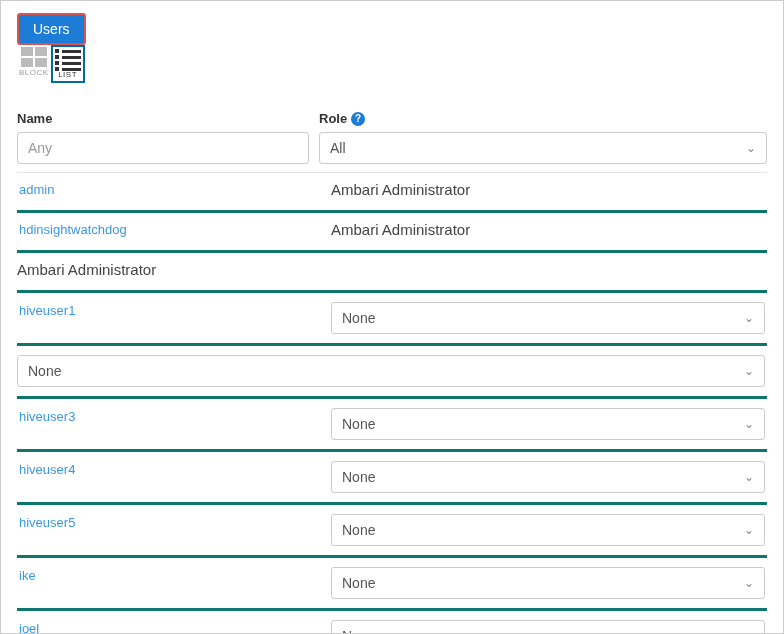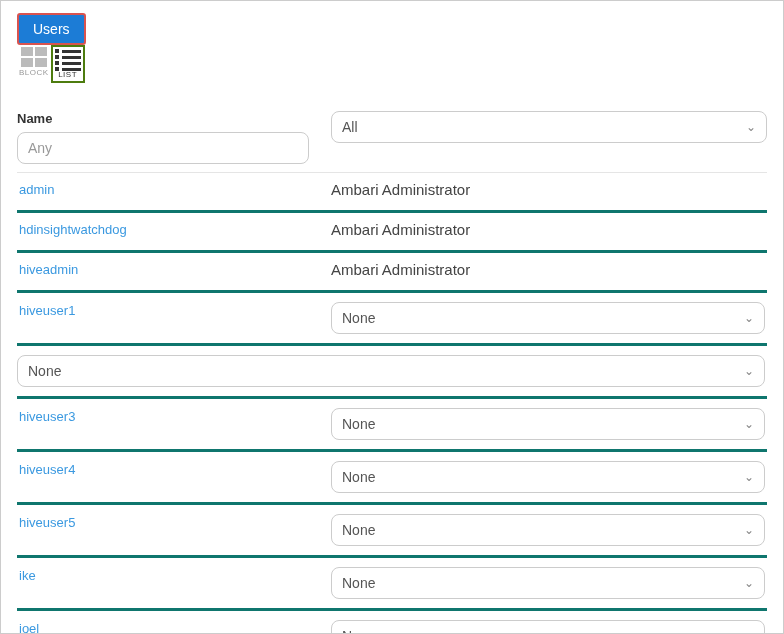--- a/index.html
+++ b/index.html
@@ -23,43 +23,43 @@
     .tab.active {
       background: #1c7cd6;
       color: #fff;
       border-radius: 3px;
       border: 2px solid #d9534f;
     }
     .tab.inactive { color: #3b99e0; }
     .view-toggles { display: flex; gap: 0; align-items: flex-start; }
     .view-toggle { display: flex; flex-direction: column; align-items: center; cursor: pointer; padding: 2px; }
     .view-toggle-label { font-size: 8px; letter-spacing: 0.5px; color: #999; margin-top: 1px; }
-    .view-toggle.active { border: 2px solid #4d7c0f; }
+    .view-toggle.active { border: 2px solid #0369a1; }
     .view-toggle.active .view-toggle-label { color: #333; }
     .block-icon { width: 26px; height: 20px; display: grid; grid-template-columns: 1fr 1fr; grid-template-rows: 1fr 1fr; gap: 2px; }
     .block-icon div { background: #bbb; }
     .list-icon-svg { width: 26px; height: 20px; }
     .list-line { display: flex; align-items: center; gap: 3px; margin-bottom: 2px; }
     .list-dot { width: 4px; height: 4px; background: #333; }
     .list-bar { flex: 1; height: 3px; background: #333; }
     
-    .filters { display: flex; gap: 22px; margin-bottom: 8px; }
+    .filters { display: flex; gap: 10px; margin-bottom: 8px; }
     .filter-col-name { width: 292px; }
     .filter-col-role { flex: 1; }
     .filter-label { font-weight: 600; font-size: 13px; color: #333; margin-bottom: 6px; display: flex; align-items: center; gap: 4px; }
     .help-icon {
       width: 14px; height: 14px; border-radius: 50%;
       background: #1c7cd6; color: #fff; font-size: 10px; font-weight: bold;
       display: inline-flex; align-items: center; justify-content: center;
     }
     input.filter-input, .select-box {
       width: 100%;
       padding: 7px 10px;
       border: 1px solid #ccc;
-      border-radius: 8px;
+      border-radius: 3px;
       font-size: 14px;
       background: #fff;
       color: #555;
     }
     input.filter-input::placeholder { color: #999; }
     .select-box {
       display: flex; justify-content: space-between; align-items: center;
       cursor: pointer;
     }
     .chevron { color: #888; font-size: 12px; }
@@ -125,38 +125,41 @@
       </div>
     </div>
   </div>
 
   <div class="filters">
     <div class="filter-col-name">
       <div class="filter-label">Name</div>
       <input class="filter-input" placeholder="Any" style="">
     </div>
     <div class="filter-col-role">
+      <div class="filter-label">
+        <span>Role</span>
+        <span class="help-icon">?</span>
+      </div>
       <div class="select-box">
         <span>All</span>
         <span class="chevron">⌄</span>
       </div>
     </div>
   </div>
 
   <div class="table" id="table-body">
       <div class="row">
         <div class="cell-name"><span class="user-link">admin</span></div>
         <div class="cell-role"><span class="role-text">Ambari Administrator</span></div>
       </div>
       <div class="row">
         <div class="cell-name"><span class="user-link">hdinsightwatchdog</span></div>
         <div class="cell-role"><span class="role-text">Ambari Administrator</span></div>
       </div>
       <div class="row">
-        <div class="cell-name"><span class="user-link">hiveadmin</span></div>
         <div class="cell-role"><span class="role-text">Ambari Administrator</span></div>
       </div>
       <div class="row tall">
         <div class="cell-name"><span class="user-link">hiveuser1</span></div>
         <div class="cell-role">
           <div class="select-box">
             <span>None</span>
             <span class="chevron">⌄</span>
           </div>
         </div>

